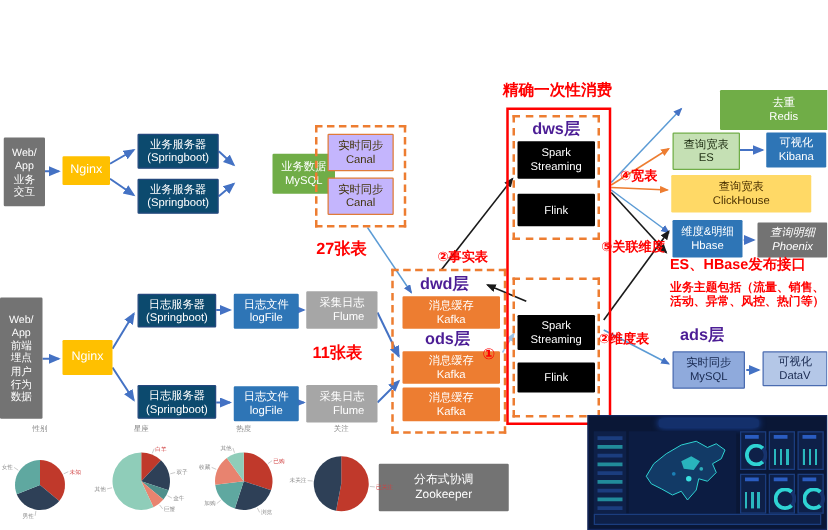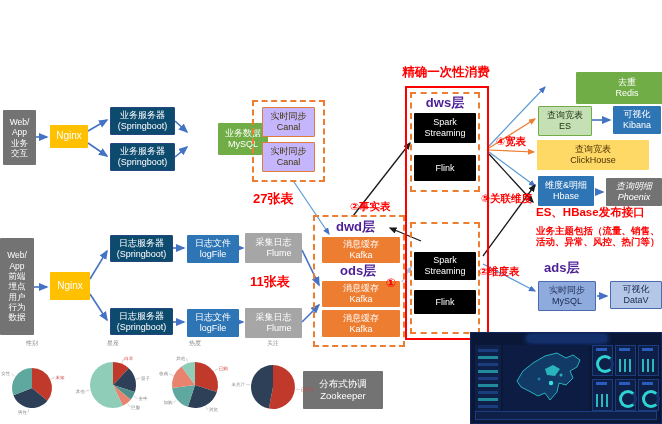--- a/index.html
+++ b/index.html
@@ -191,21 +191,21 @@
 Phoenix</div>
   <div class="lbl red" style="left:536px;top:206px;font-size:11.5px">ES、HBase发布接口</div>
   <div class="lbl red" style="left:536px;top:226px;font-size:9.5px;font-weight:bold">业务主题包括（流量、销售、
 活动、异常、风控、热门等）</div>
   <div class="lbl purple" style="left:544px;top:261px;font-size:13px">ads层</div>
   <div class="box bluegray" style="left:538px;top:281px;width:58px;height:30px">实时同步
 MySQL</div>
   <div class="box bluegray2" style="left:610px;top:281px;width:52px;height:28px">可视化
 DataV</div>
 
-  <div class="box src" style="left:303px;top:371px;width:80px;height:38px;font-size:9.5px">分布式协调
+  <div class="box src" style="left:303px;top:371px;width:104px;height:38px;font-size:9.5px">分布式协调
 Zookeeper</div>
 
   <div class="caption" style="left:17px;top:339px;width:30px">性别</div>
   <div class="caption" style="left:98px;top:339px;width:30px">星座</div>
   <div class="caption" style="left:180px;top:339px;width:30px">热度</div>
   <div class="caption" style="left:258px;top:339px;width:30px">关注</div>
 
   <svg class="layer" id="pies" width="662" height="424">
       <path d="M32,388 L32,368 A20,20 0 0 1 47.410264855515784,400.7484797949738 Z" fill="#C0392B"></path>
       <line x1="51.00136810178641" y1="379.0586348771335" x2="54.620676311650485" y2="377.3555177108732" stroke="#aaa" stroke-width="0.5"></line>

